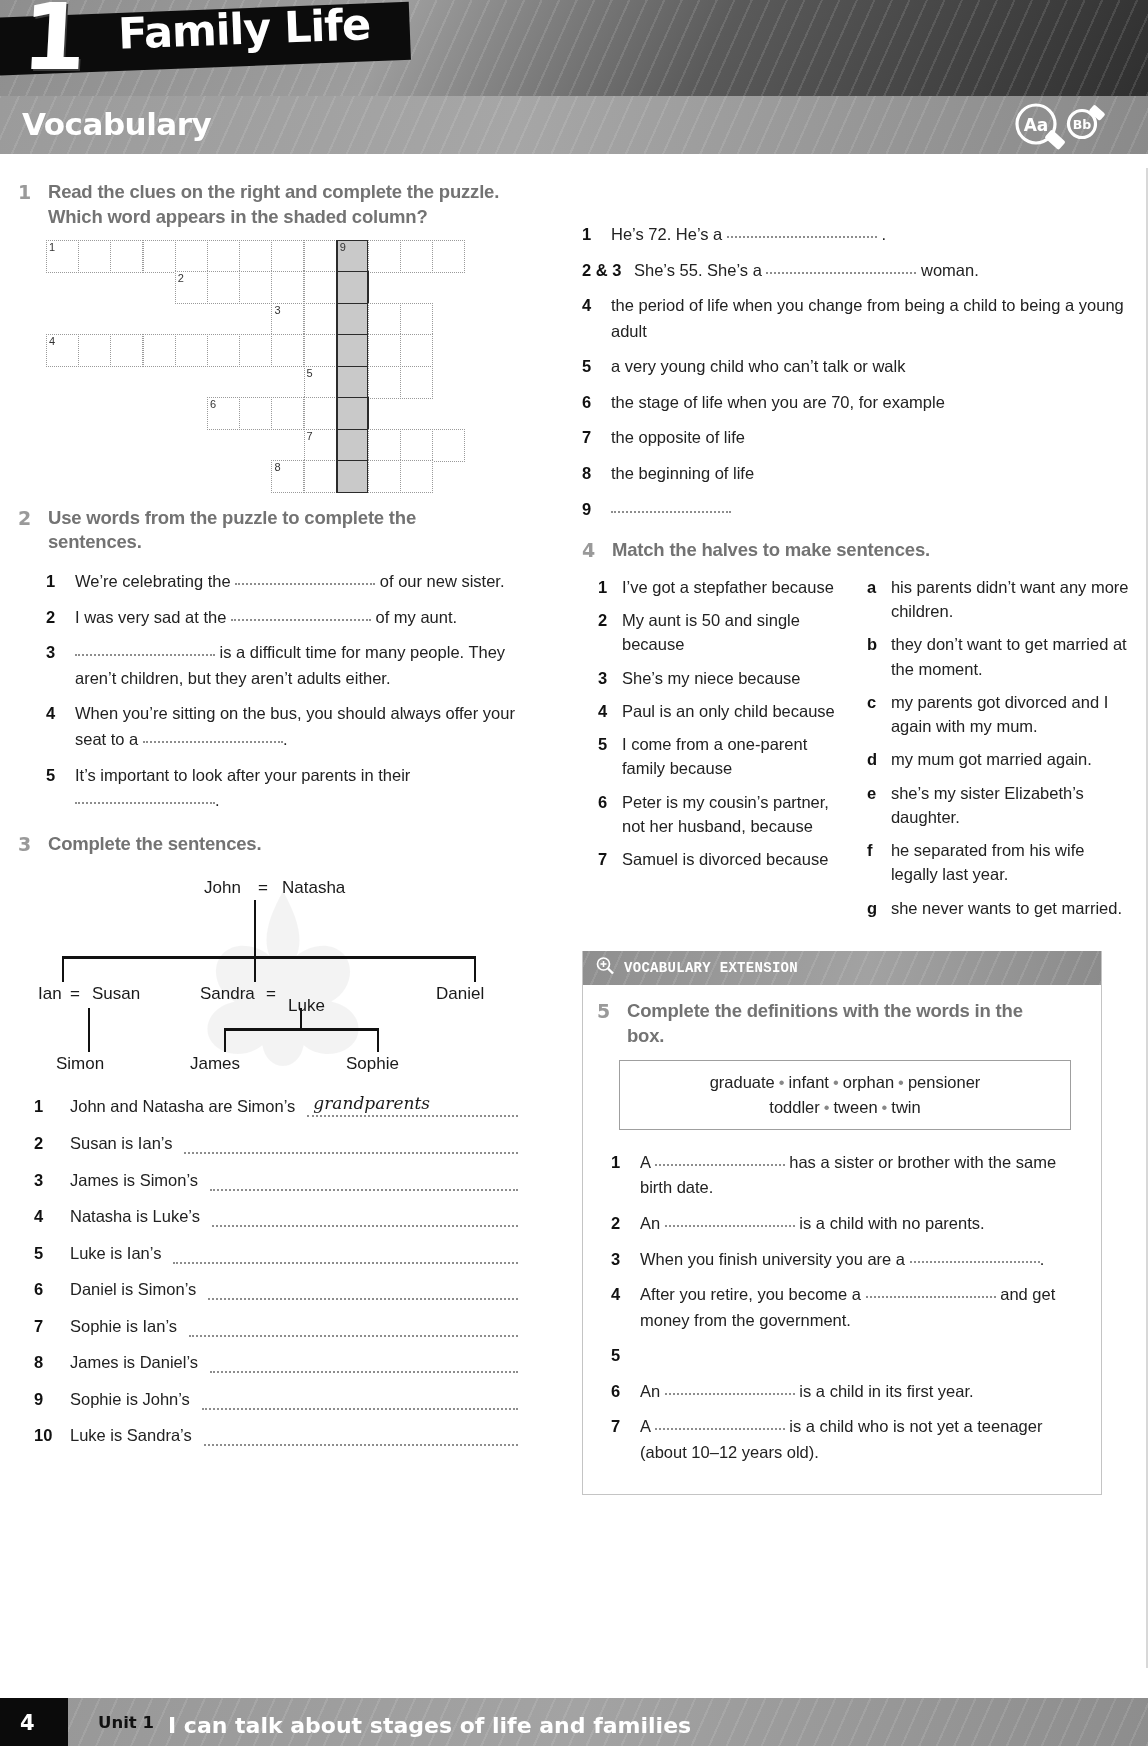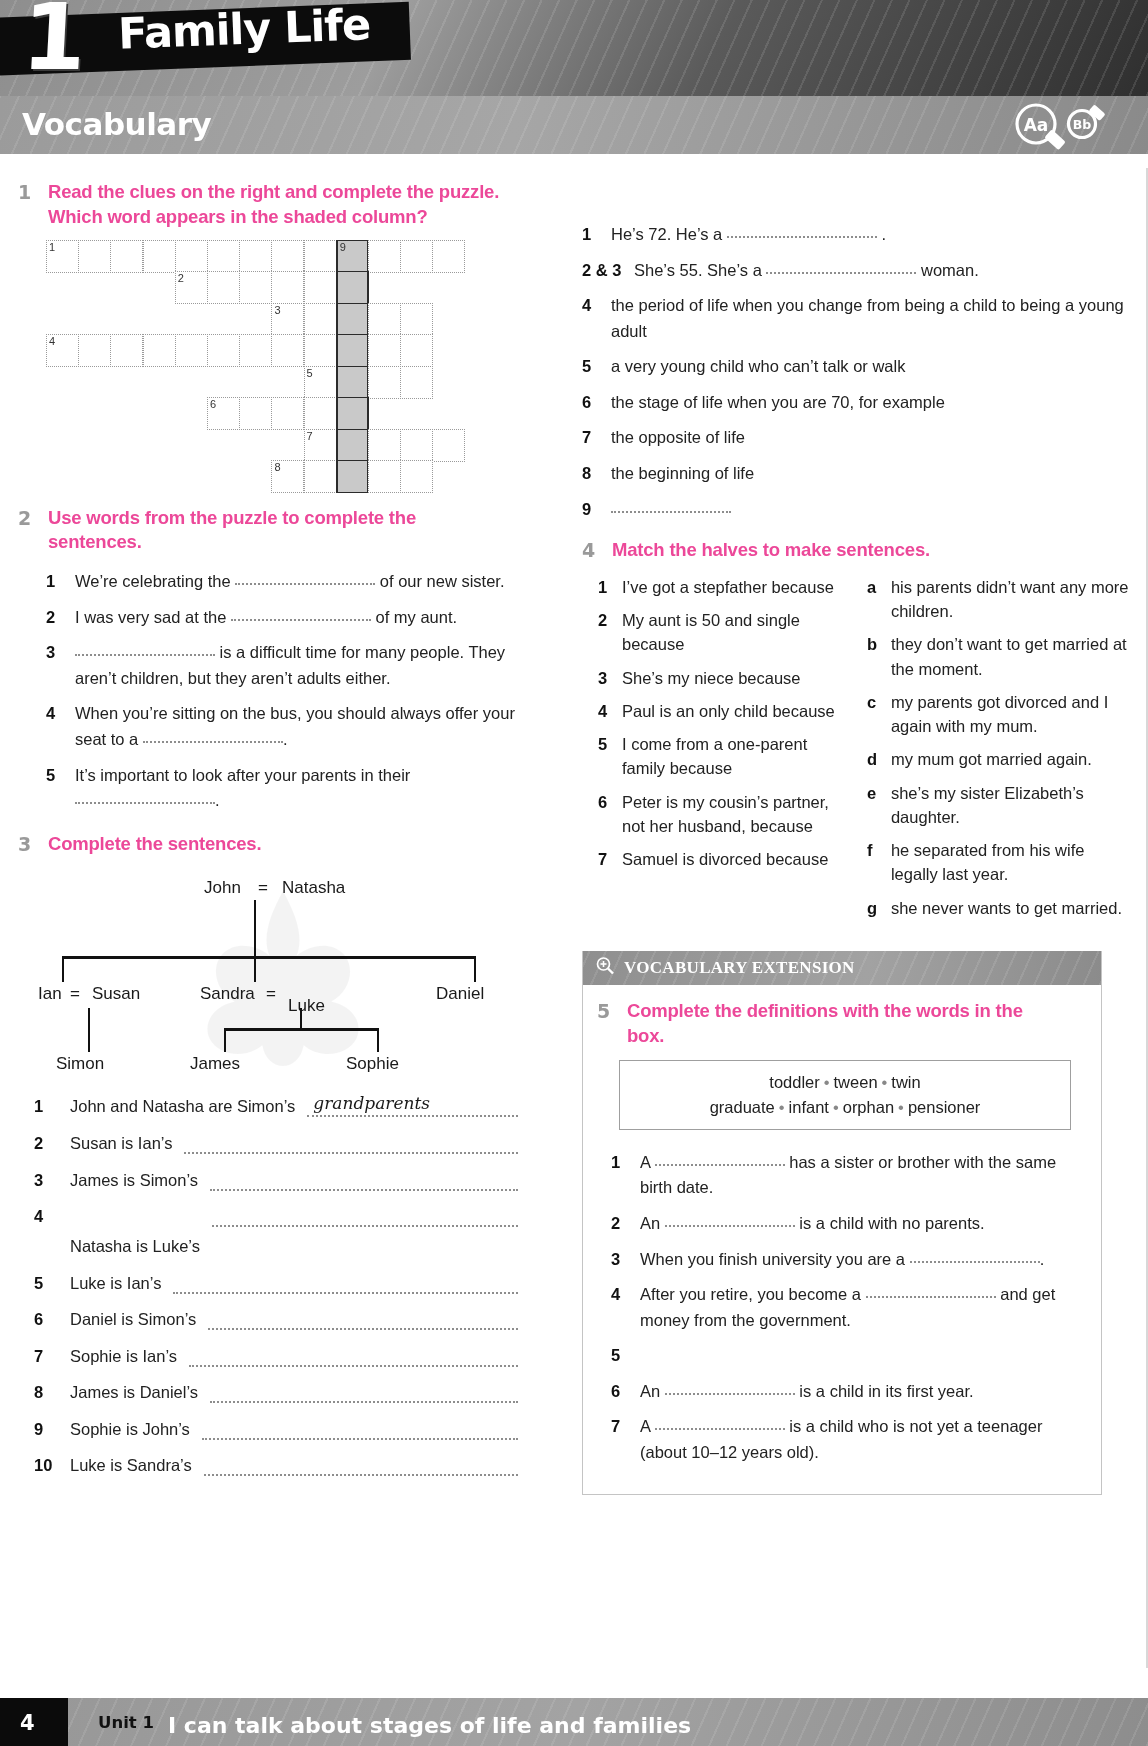--- a/index.html
+++ b/index.html
@@ -71,21 +71,21 @@
 
   
   .ex { position:relative; margin-bottom:6px; }
   .ex-head { display:flex; align-items:flex-start; gap:14px; }
   .ex-num {
     font-size:19px; font-weight:700; color:#9a9a9a;
     font-family:"DejaVu Sans", sans-serif;
     width:16px; flex:none; line-height:1.3;
   }
   .ex-title {
-    font-size:18.5px; font-weight:700; color:#ec4899; line-height:1.34;
+    font-size:18.5px; font-weight:700; color:#737373; line-height:1.34;
     letter-spacing:-.2px;
   }
 
   
   .item { display:flex; gap:12px; margin-bottom:10px; align-items:flex-start; }
   .item-n {
     font-weight:700; font-size:16.5px; min-width:17px; text-align:left;
     flex:none; line-height:1.55; color:#111;
   }
   .item-n.wide { min-width:40px; }
@@ -168,22 +168,22 @@
     width:520px;
   }
   .vox-head {
     height:34px;
     background:
       repeating-linear-gradient(-66deg, rgba(255,255,255,.10) 0 2px, rgba(0,0,0,0) 2px 15px),
       linear-gradient(100deg,#8f8f8f,#a2a2a2 55%,#8b8b8b);
     display:flex; align-items:center; gap:9px; padding-left:12px;
   }
   .vox-head-label {
-    font-size:17px; font-weight:800; color:#fff; letter-spacing:.3px;
-    font-family:Liberation Serif, serif;
+    font-size:14px; font-weight:800; color:#fff; letter-spacing:.3px;
+    font-family:Liberation Mono, monospace;
   }
   .vox-body { padding:14px 18px 18px 14px; }
   .wordbox {
     border:1px solid #9f9f9f;
     margin:12px 12px 20px 22px;
     padding:9px 10px;
     text-align:center;
     font-size:16.5px; line-height:1.5; color:#222;
   }
   .wordbox .dot { color:#888; padding:0 4px; }
@@ -421,21 +421,21 @@
             <div class="item-t" style="white-space: nowrap;">Susan is Ian’s</div>
             <div class="ans-line"></div>
           </div>
           <div class="item" style="margin-bottom: 11px;">
             <div class="item-n" style="min-width: 24px;">3</div>
             <div class="item-t" style="white-space: nowrap;">James is Simon’s</div>
             <div class="ans-line"></div>
           </div>
           <div class="item" style="margin-bottom: 11px;">
             <div class="item-n" style="min-width: 24px;">4</div>
-            <div class="item-t" style="white-space: nowrap; margin-top: 30px;">Natasha is Luke’s</div>
+            <div class="item-t" style="white-space: nowrap;">Natasha is Luke’s</div>
             <div class="ans-line"></div>
           </div>
           <div class="item" style="margin-bottom: 11px;">
             <div class="item-n" style="min-width: 24px;">5</div>
             <div class="item-t" style="white-space: nowrap;">Luke is Ian’s</div>
             <div class="ans-line"></div>
           </div>
           <div class="item" style="margin-bottom: 11px;">
             <div class="item-n" style="min-width: 24px;">6</div>
             <div class="item-t" style="white-space: nowrap;">Daniel is Simon’s</div>
@@ -582,22 +582,22 @@
           </svg>
         </span>
         <span class="vox-head-label">VOCABULARY EXTENSION</span>
       </div>
       <div class="vox-body">
         <div class="ex-head">
           <div class="ex-num">5</div>
           <div class="ex-title" style="width:420px">Complete the definitions with the words in the box.</div>
         </div>
         <div class="wordbox">
+          <div id="wb1"><span>graduate</span><span class="dot">•</span><span>infant</span><span class="dot">•</span><span>orphan</span><span class="dot">•</span><span>pensioner</span></div>
           <div id="wb2"><span>toddler</span><span class="dot">•</span><span>tween</span><span class="dot">•</span><span>twin</span></div>
-          <div id="wb1"><span>graduate</span><span class="dot">•</span><span>infant</span><span class="dot">•</span><span>orphan</span><span class="dot">•</span><span>pensioner</span></div>
         </div>
         <div id="ex5-list" style="margin-left:14px">
             <div class="item">
               <div class="item-n">1</div>
               <div class="item-t"><span>A </span><span class="blank b130"></span><span> has a sister or brother with the same birth date.</span></div>
             </div>
             <div class="item">
               <div class="item-n">2</div>
               <div class="item-t"><span>An </span><span class="blank b130"></span><span> is a child with no parents.</span></div>
             </div>

